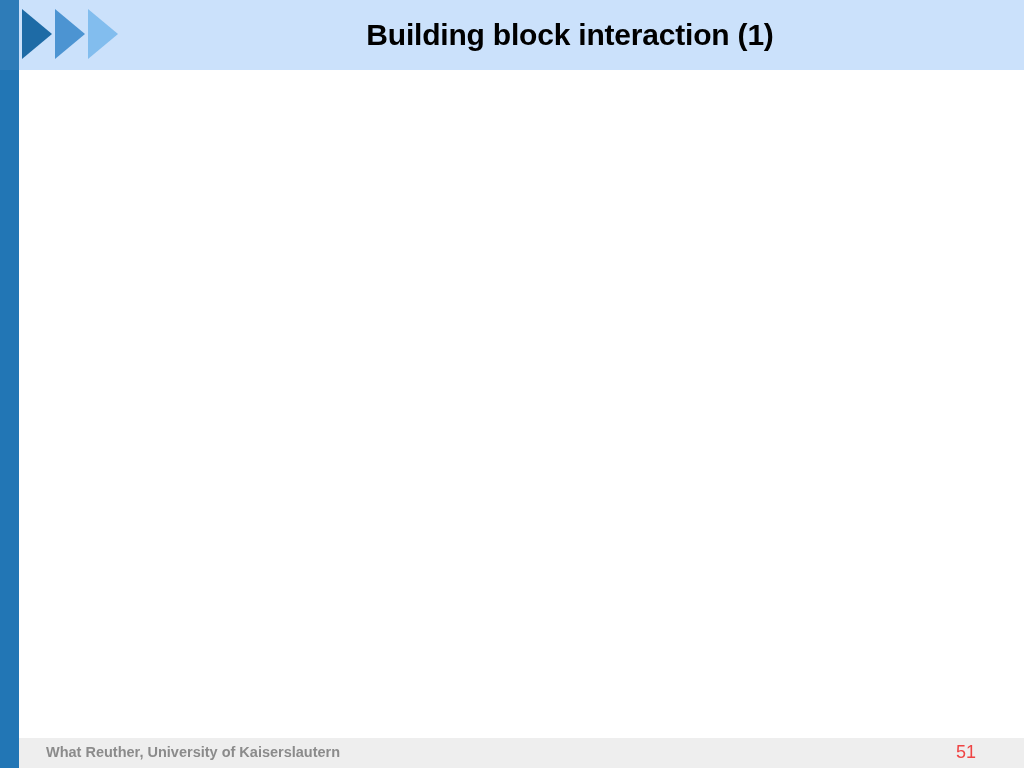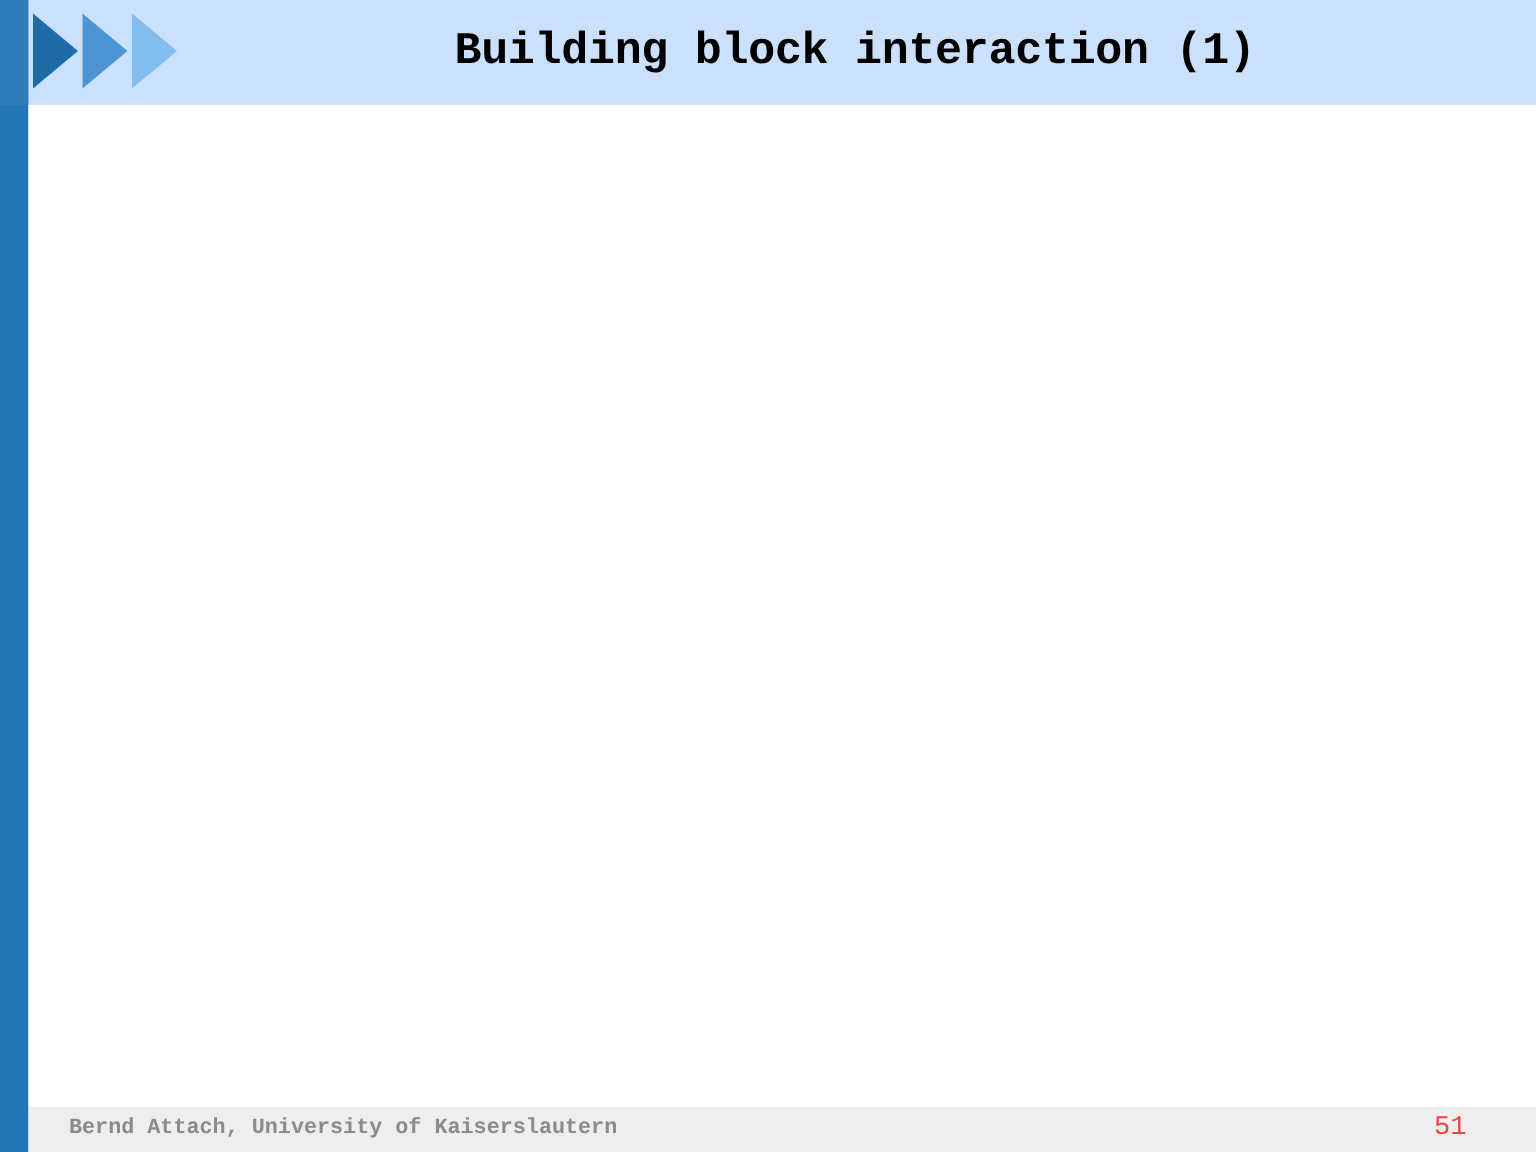--- a/index.html
+++ b/index.html
@@ -14,21 +14,20 @@
     font-family: "Liberation Sans", sans-serif;
     -webkit-font-smoothing: antialiased;
   }
 
   .slide {
     position: relative;
     width: 1024px;
     height: 768px;
     background: #ffffff;
     box-sizing: border-box;
-    font-family: Liberation Mono, monospace;
   }
 
   
   .left-stripe {
     position: absolute;
     left: 0;
     top: 0;
     width: 19px;
     height: 768px;
     background: #2276b5;
@@ -293,16 +292,16 @@
     <div class="group">
       <div class="lvl1">
         <span class="marker"></span>
         <span>Better: use different „Ports“ to distinguish meaning of data</span>
       </div>
     </div>
 
   </div>
 
   <div class="footer-band"></div>
-  <div class="footer-text">Bernd Attach, University of Kaiserslautern</div>
+  <div class="footer-text">What Reuther, University of Kaiserslautern</div>
   <div class="footer-page">51</div>
 
 </div>
 
 </body></html>

